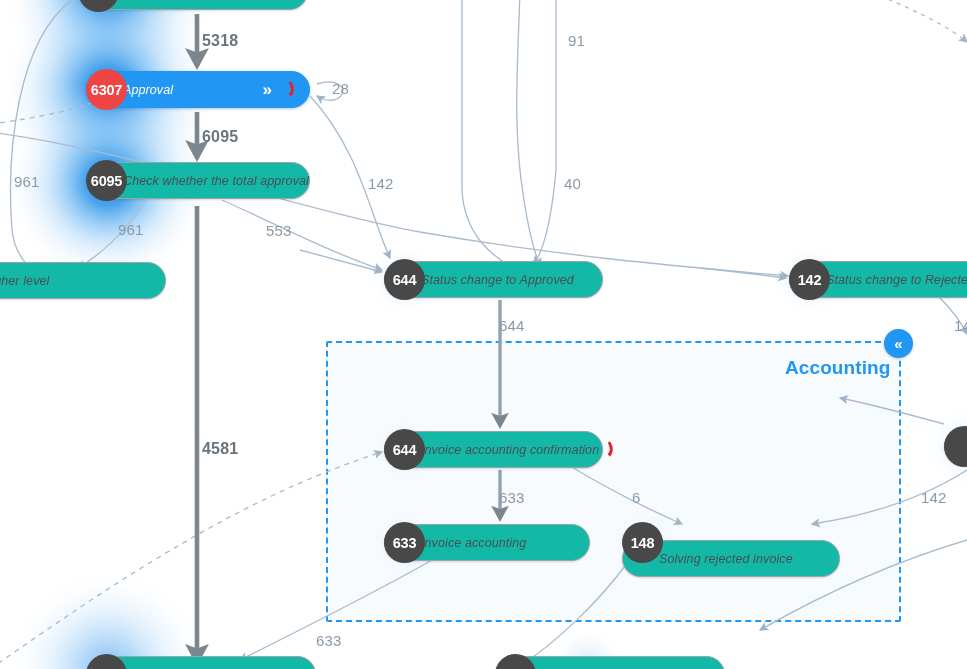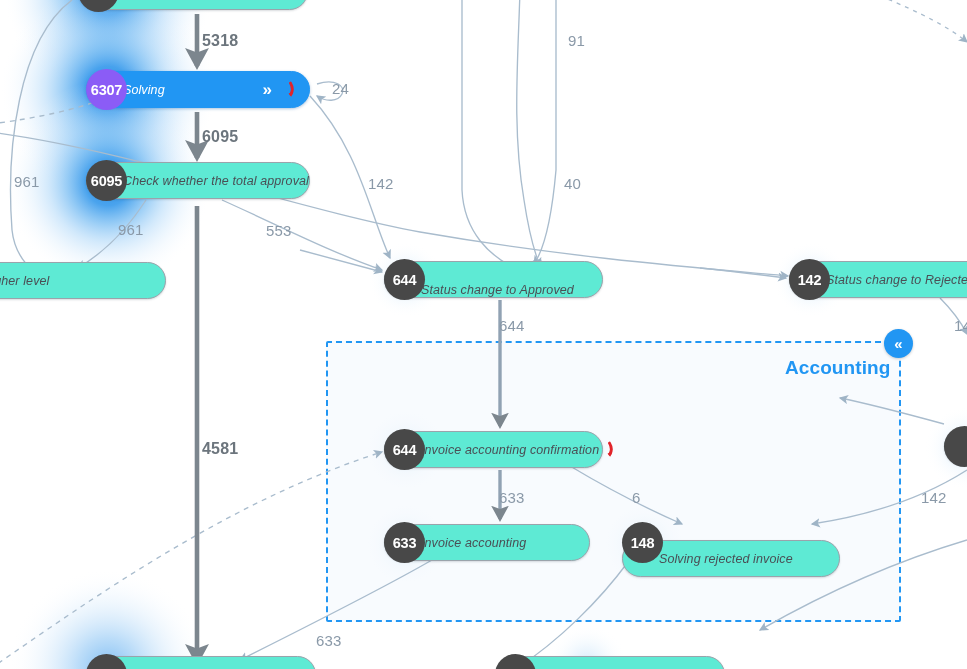--- a/index.html
+++ b/index.html
@@ -12,39 +12,39 @@
   #canvas{position:absolute;inset:0;width:967px;height:669px;}
   svg.layer{position:absolute;left:0;top:0;width:967px;height:669px;overflow:visible;}
   #edge-layer{z-index:1}
   #glow-layer{z-index:0}
   #node-layer{z-index:3}
 
   
   .node{position:absolute;display:flex;align-items:center;height:39px;z-index:5;}
   .node .chip{
     height:37px;border:1.3px solid #9aa3ab;border-radius:19px;
-    background:#5eead4;display:flex;align-items:center;
+    background:#14b8a6;display:flex;align-items:center;
     padding:0 14px 0 36px;box-sizing:border-box;
     box-shadow:0 1px 2px rgba(40,55,70,.18);
   }
   .node .chip .lbl{
     font-style:italic;font-size:12.5px;color:#4a4f55;white-space:nowrap;
     letter-spacing:.1px;
   }
   .node .badge{
     position:absolute;left:0;top:-1px;width:41px;height:41px;border-radius:50%;
     background:#484848;color:#ffffff;display:flex;align-items:center;justify-content:center;
     font-size:14.5px;font-weight:bold;font-style:normal;z-index:2;letter-spacing:-.2px;
   }
   .node.selected .chip{
     background:#2196f3;border-color:#2196f3;
     box-shadow:0 1px 3px rgba(20,90,160,.35);
   }
   .node.selected .chip .lbl{color:#ffffff;}
-  .node.selected .badge{background:#8b5cf6;}
+  .node.selected .badge{background:#ef4444;}
 
   .chev{
     margin-left:auto;color:#ffffff;font-size:17px;font-weight:bold;line-height:1;
     padding-left:10px;font-style:normal;
   }
   .loopicon{
     margin-left:8px;width:15px;height:17px;flex:0 0 auto;font-style:normal;
   }
 
   
@@ -187,42 +187,42 @@
 
   <div id="node-layer">
       <div class="node" style="left: 78px; top: -28px;">
         <div class="chip" style="width: 230px;">
           <span class="lbl"></span>
         </div>
         <div class="badge"></div>
       </div>
       <div class="node selected" style="left: 86px; top: 70px;">
         <div class="chip" style="width: 224px;">
-          <span class="lbl">Solving</span>
+          <span class="lbl">Approval</span>
           <span class="chev">»</span>
           <span class="loopicon"><svg viewBox="0 0 16 18" width="15" height="17">
               <path d="M11.2,2.2 C13.6,6.2 13.9,10.2 11.6,14.1" fill="none" stroke="#e1242a" stroke-width="3.1" stroke-linecap="round"></path>
               <path d="M11.9,16.8 L9.1,12.9 L14.0,12.4 Z" fill="#e1242a"></path>
             </svg></span>
         </div>
         <div class="badge">6307</div>
       </div>
       <div class="node" style="left: 86px; top: 161px;">
         <div class="chip" style="width: 224px;">
           <span class="lbl">Check whether the total approval</span>
         </div>
         <div class="badge">6095</div>
       </div>
       <div class="node" style="left: -96px; top: 261px;">
         <div class="chip" style="width: 262px;">
           <span class="lbl">Shift to higher level</span>
         </div>
       </div>
       <div class="node" style="left: 384px; top: 260px;">
-        <div class="chip" style="width: 219px; align-items: flex-end;">
+        <div class="chip" style="width: 219px;">
           <span class="lbl">Status change to Approved</span>
         </div>
         <div class="badge">644</div>
       </div>
       <div class="node" style="left: 789px; top: 260px;">
         <div class="chip" style="width: 216px;">
           <span class="lbl">Status change to Rejected</span>
         </div>
         <div class="badge">142</div>
       </div>
@@ -263,21 +263,21 @@
       <div class="node" style="left: 495px; top: 655px;">
         <div class="chip" style="width: 230px;">
           <span class="lbl"></span>
         </div>
         <div class="badge"></div>
       </div>
     </div>
 
   <div id="label-layer">
       <div class="elabel thick" style="left: 202px; top: 32px;">5318</div>
-      <div class="elabel" style="left: 332px; top: 80px;">24</div>
+      <div class="elabel" style="left: 332px; top: 80px;">28</div>
       <div class="elabel" style="left: 568px; top: 32px;">91</div>
       <div class="elabel thick" style="left: 202px; top: 128px;">6095</div>
       <div class="elabel" style="left: 14px; top: 173px;">961</div>
       <div class="elabel" style="left: 118px; top: 221px;">961</div>
       <div class="elabel" style="left: 368px; top: 175px;">142</div>
       <div class="elabel" style="left: 528px; top: 175px; margin-left: 36px;">40</div>
       <div class="elabel" style="left: 266px; top: 222px;">553</div>
       <div class="elabel" style="left: 499px; top: 317px;">644</div>
       <div class="elabel" style="left: 954px; top: 317px;">14</div>
       <div class="elabel thick" style="left: 202px; top: 440px;">4581</div>

